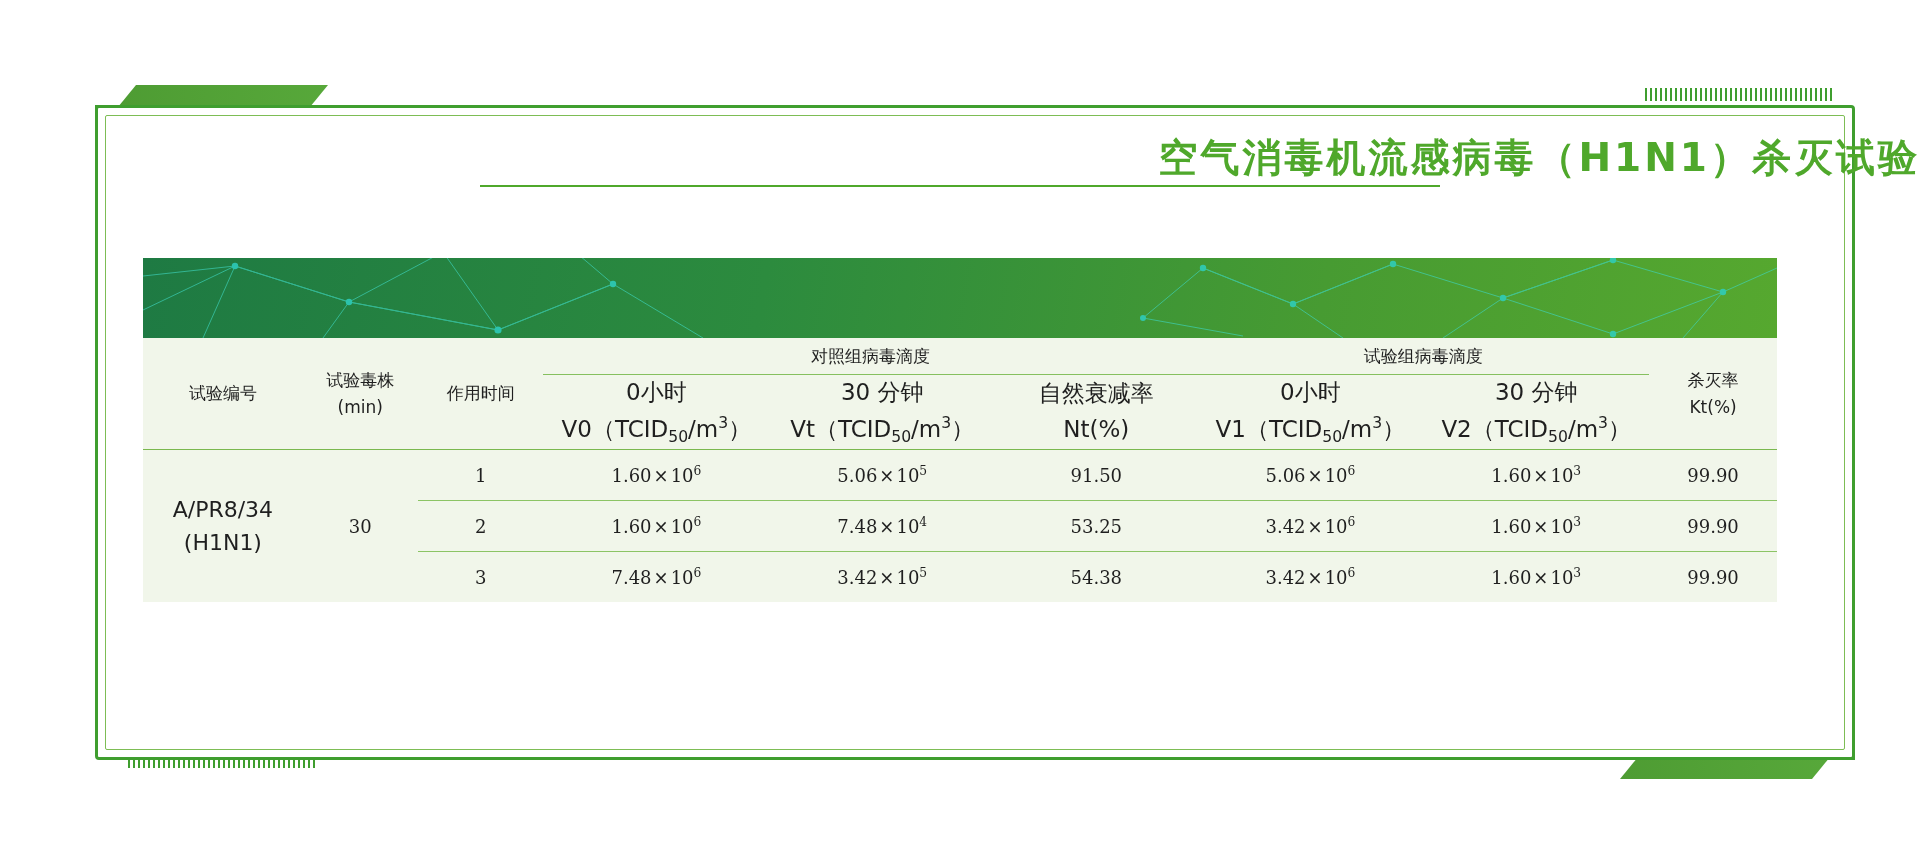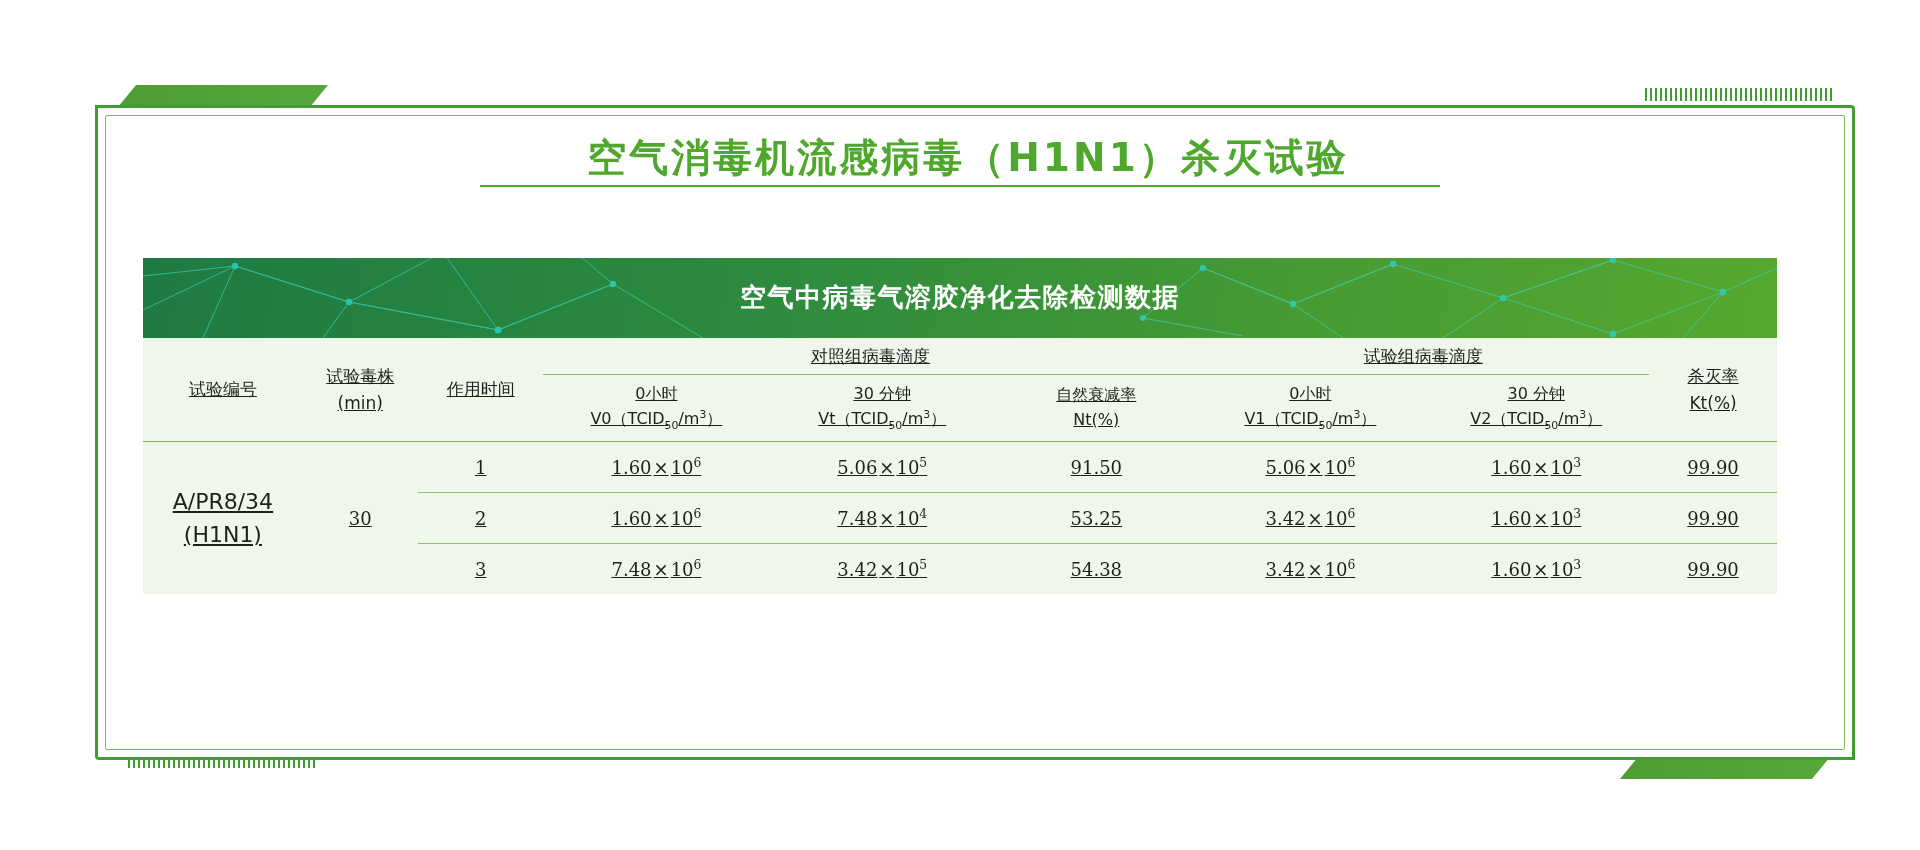--- a/index.html
+++ b/index.html
@@ -78,21 +78,21 @@
   .hatch-bl { left: 128px;  top: 755px; width: 190px; }
 
   
   .tick { position: absolute; background: #3f9e2f; }
 
   
   .title {
     position: absolute;
     left: 16px; right: 0;
     top: 131px;
-    text-align: center;
+    text-align: right;
     font-size: 39px;
     font-weight: bold;
     letter-spacing: 3px;
     color: #4fa82b;
     font-family: "DejaVu Sans", "Liberation Sans", sans-serif;
   }
   .title-rule {
     position: absolute;
     left: 480px;
     top: 185px;
@@ -142,32 +142,31 @@
     border-collapse: collapse;
     font-size: 17px;
     color: #1f1f1f;
     font-family: "DejaVu Sans", "Liberation Sans", sans-serif;
   }
   table.data td, table.data th {
     text-align: center;
     vertical-align: middle;
     font-weight: normal;
     padding: 0;
-    text-decoration: underline;
   }
   .grp-head {
     height: 36px;
     font-size: 17px;
     border-bottom: 1px solid #86c05f;
     padding-bottom: 2px;
   }
   .sub-head {
     height: 66px;
     line-height: 1.55;
-    font-size: 16px;
+    font-size: 23px;
   }
   .side-head {
     font-size: 17px;
     line-height: 1.55;
   }
   .hline-strong { border-top: 1px solid #7ab84f; }
   .row-cell {
     height: 50px;
     font-size: 18px;
     font-family: "DejaVu Serif", "Liberation Serif", serif;
@@ -231,21 +230,20 @@
         <circle cx="1060" cy="10" r="3.2"></circle>
         <circle cx="1150" cy="46" r="3.2"></circle>
         <circle cx="1250" cy="6" r="3.2"></circle>
         <circle cx="1360" cy="40" r="3.2"></circle>
         <circle cx="1470" cy="2" r="3.2"></circle>
         <circle cx="1580" cy="34" r="3.2"></circle>
         <circle cx="1470" cy="76" r="3.2"></circle>
         <circle cx="1000" cy="60" r="3.0"></circle>
       </g>
     </svg>
-    <div class="banner-text">空气中病毒气溶胶净化去除检测数据</div>
   </div>
 
   <div class="table-wrap">
     <table class="data">
       <colgroup>
         <col style="width:150px">
         <col style="width:108px">
         <col style="width:118px">
         <col style="width:212px">
         <col style="width:212px">

